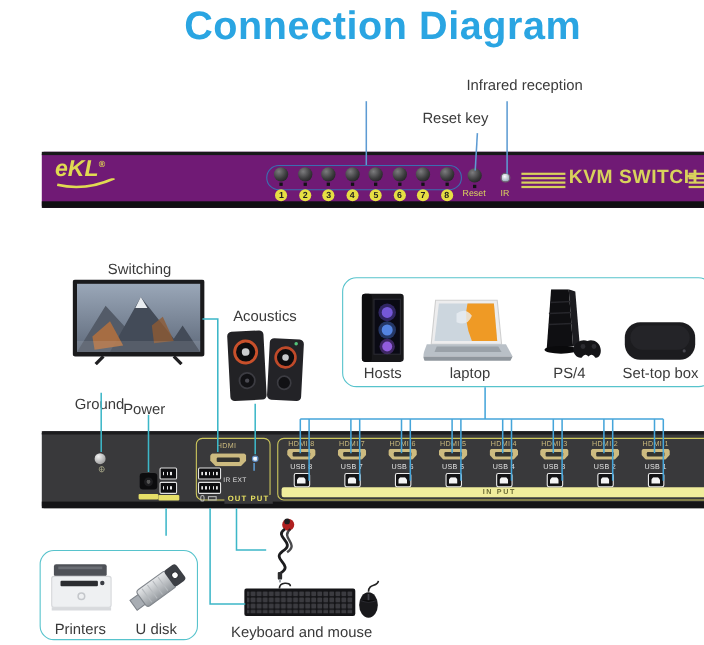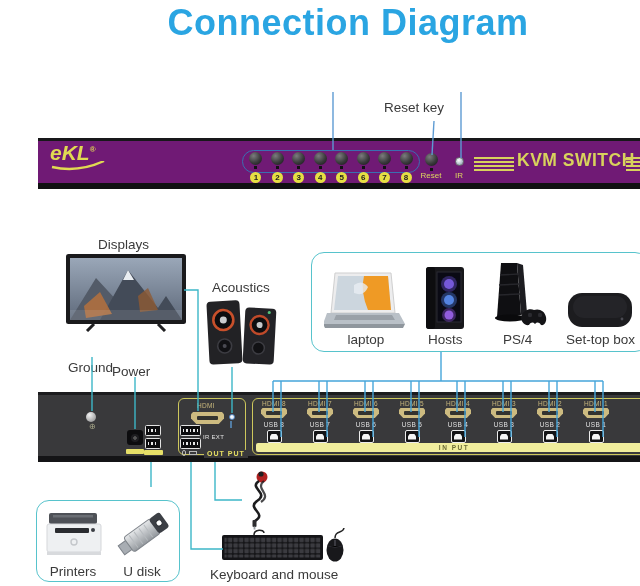--- a/index.html
+++ b/index.html
@@ -79,20 +79,21 @@
   svg{display:block;}
   .linesvg{position:absolute;left:0;top:0;pointer-events:none;}
 </style>
 </head>
 <body>
 
 <div class="stage">
 
   <div class="title">Connection Diagram</div>
 
+  <div class="lbl" style="left:396px;top:70px;">Infrared reception</div>
   <div class="lbl" style="left:356px;top:100px;">Reset key</div>
 
   <div class="fpanel">
     <div class="strip t"></div>
     <div class="strip b"></div>
 
     <div class="logo"><span>eKL</span><sup>®</sup>
       <svg width="58" height="10" viewBox="0 0 58 10" style="margin-top:-3px;">
         <path d="M2,6 Q28,12 54,0" stroke="#e0da52" stroke-width="2.4" fill="none"></path>
       </svg>
@@ -157,21 +158,21 @@
       </div>
     <div class="kvmtext">KVM SWITCH</div>
     <div class="kvmlines" style="left:588px;width:30px;">
         <div></div>
         <div></div>
         <div></div>
         <div></div>
       </div>
   </div>
 
-  <div class="lbl" style="left:70px;top:237px;">Displays</div>
+  <div class="lbl" style="left:70px;top:237px;">Switching</div>
   <svg class="abs" style="left:38px;top:254px;" width="120" height="78" viewBox="0 0 120 78">
     <defs>
         <linearGradient id="skyg" x1="0" y1="0" x2="0" y2="1">
       <stop offset="0" stop-color="#9aa7b8"></stop>
           <stop offset="1" stop-color="#5f6a7b"></stop>
         </linearGradient>
       </defs>
     <rect x="0" y="0" width="120" height="70" rx="2.5" fill="#1a1a1c"></rect>
     <rect x="4" y="4" width="112" height="62" fill="url(#skyg)"></rect>
     <polygon points="4,66 30,24 54,50 64,40 80,66" fill="#535b68"></polygon>
@@ -199,44 +200,44 @@
       <circle cx="53" cy="50" r="6" fill="#111114" stroke="#3c3c42" stroke-width="1.5"></circle>
       <circle cx="62" cy="14" r="1.6" fill="#54c47a"></circle>
     </g>
   </svg>
 
   <div class="lbl" style="left:40px;top:360px;">Ground</div>
   <div class="lbl" style="left:84px;top:364px;">Power</div>
 
   <div class="tealbox hostsbox">
     <div class="hostcell">
-      <svg width="84" height="60" viewBox="0 0 84 60">
-        <polygon points="11,2 67,2 71,42 7,42" fill="#ededee" stroke="#cfcfcf" stroke-width="1"></polygon>
-        <polygon points="14,5 64,5 67,39 10,39" fill="#ccd6de"></polygon>
-        <path d="M40,5 L64,5 L67,39 L44,39 Q36,20 40,5 Z" fill="#ef9a25"></path>
-        <path d="M30,14 q8,-6 14,2 q-4,10 -14,6 Z" fill="#e8eef2" opacity=".8"></path>
-        <polygon points="3,42 75,42 81,53 -1,53" fill="#b9c0c7"></polygon>
-        <polygon points="12,44 68,44 71,49 10,49" fill="#9aa1a8"></polygon>
-        <polygon points="-1,53 81,53 79,57 1,57" fill="#8f969d"></polygon>
-      </svg>
-      <div class="lbl2">laptop</div>
-    </div>
-    <div class="hostcell">
       <svg width="48" height="66" viewBox="0 0 48 66">
         <rect x="5" y="2" width="38" height="62" rx="3" fill="#17171a"></rect>
         <rect x="5" y="2" width="9" height="62" rx="3" fill="#0d0d0f"></rect>
         <rect x="16" y="7" width="24" height="50" fill="#0a0a14" stroke="#2a2a32" stroke-width="1"></rect>
         <circle cx="28" cy="19" r="8" fill="#6a4fd8" opacity=".4"></circle>
           <circle cx="28" cy="19" r="5" fill="#7d5ee6" opacity=".9"></circle>
         <circle cx="28" cy="35" r="8" fill="#4a7be0" opacity=".4"></circle>
           <circle cx="28" cy="35" r="5" fill="#5a8df0" opacity=".9"></circle>
         <circle cx="28" cy="50" r="7" fill="#8a4fd8" opacity=".4"></circle>
           <circle cx="28" cy="50" r="4.5" fill="#9a63ea" opacity=".9"></circle>
       </svg>
       <div class="lbl2">Hosts</div>
+    </div>
+    <div class="hostcell">
+      <svg width="84" height="60" viewBox="0 0 84 60">
+        <polygon points="11,2 67,2 71,42 7,42" fill="#ededee" stroke="#cfcfcf" stroke-width="1"></polygon>
+        <polygon points="14,5 64,5 67,39 10,39" fill="#ccd6de"></polygon>
+        <path d="M40,5 L64,5 L67,39 L44,39 Q36,20 40,5 Z" fill="#ef9a25"></path>
+        <path d="M30,14 q8,-6 14,2 q-4,10 -14,6 Z" fill="#e8eef2" opacity=".8"></path>
+        <polygon points="3,42 75,42 81,53 -1,53" fill="#b9c0c7"></polygon>
+        <polygon points="12,44 68,44 71,49 10,49" fill="#9aa1a8"></polygon>
+        <polygon points="-1,53 81,53 79,57 1,57" fill="#8f969d"></polygon>
+      </svg>
+      <div class="lbl2">laptop</div>
     </div>
     <div class="hostcell">
       <svg width="70" height="68" viewBox="0 0 70 68">
         <polygon points="18,0 34,0 38,52 14,54" fill="#0f0f12"></polygon>
         <polygon points="34,0 40,2 44,50 38,52" fill="#1d1d21"></polygon>
         <path d="M17,12 L36,11 M16,22 L37,21 M16,32 L37,31" stroke="#26262b" stroke-width="1.4"></path>
         <ellipse cx="27" cy="55" rx="15" ry="3.5" fill="#0a0a0c"></ellipse>
         <path d="M38,54 c2,-7 9,-9 13,-7 c5,-2 11,1 12,7 c1,5 -2,9 -5,8 c-2,-3 -4,-3 -6,-1 c-2,-2 -4,-2 -6,1 c-4,1 -8,-3 -8,-8 z" fill="#141417"></path>
         <circle cx="47" cy="52" r="2.2" fill="#2b2b30"></circle>
           <circle cx="57" cy="52" r="2.2" fill="#2b2b30"></circle>

